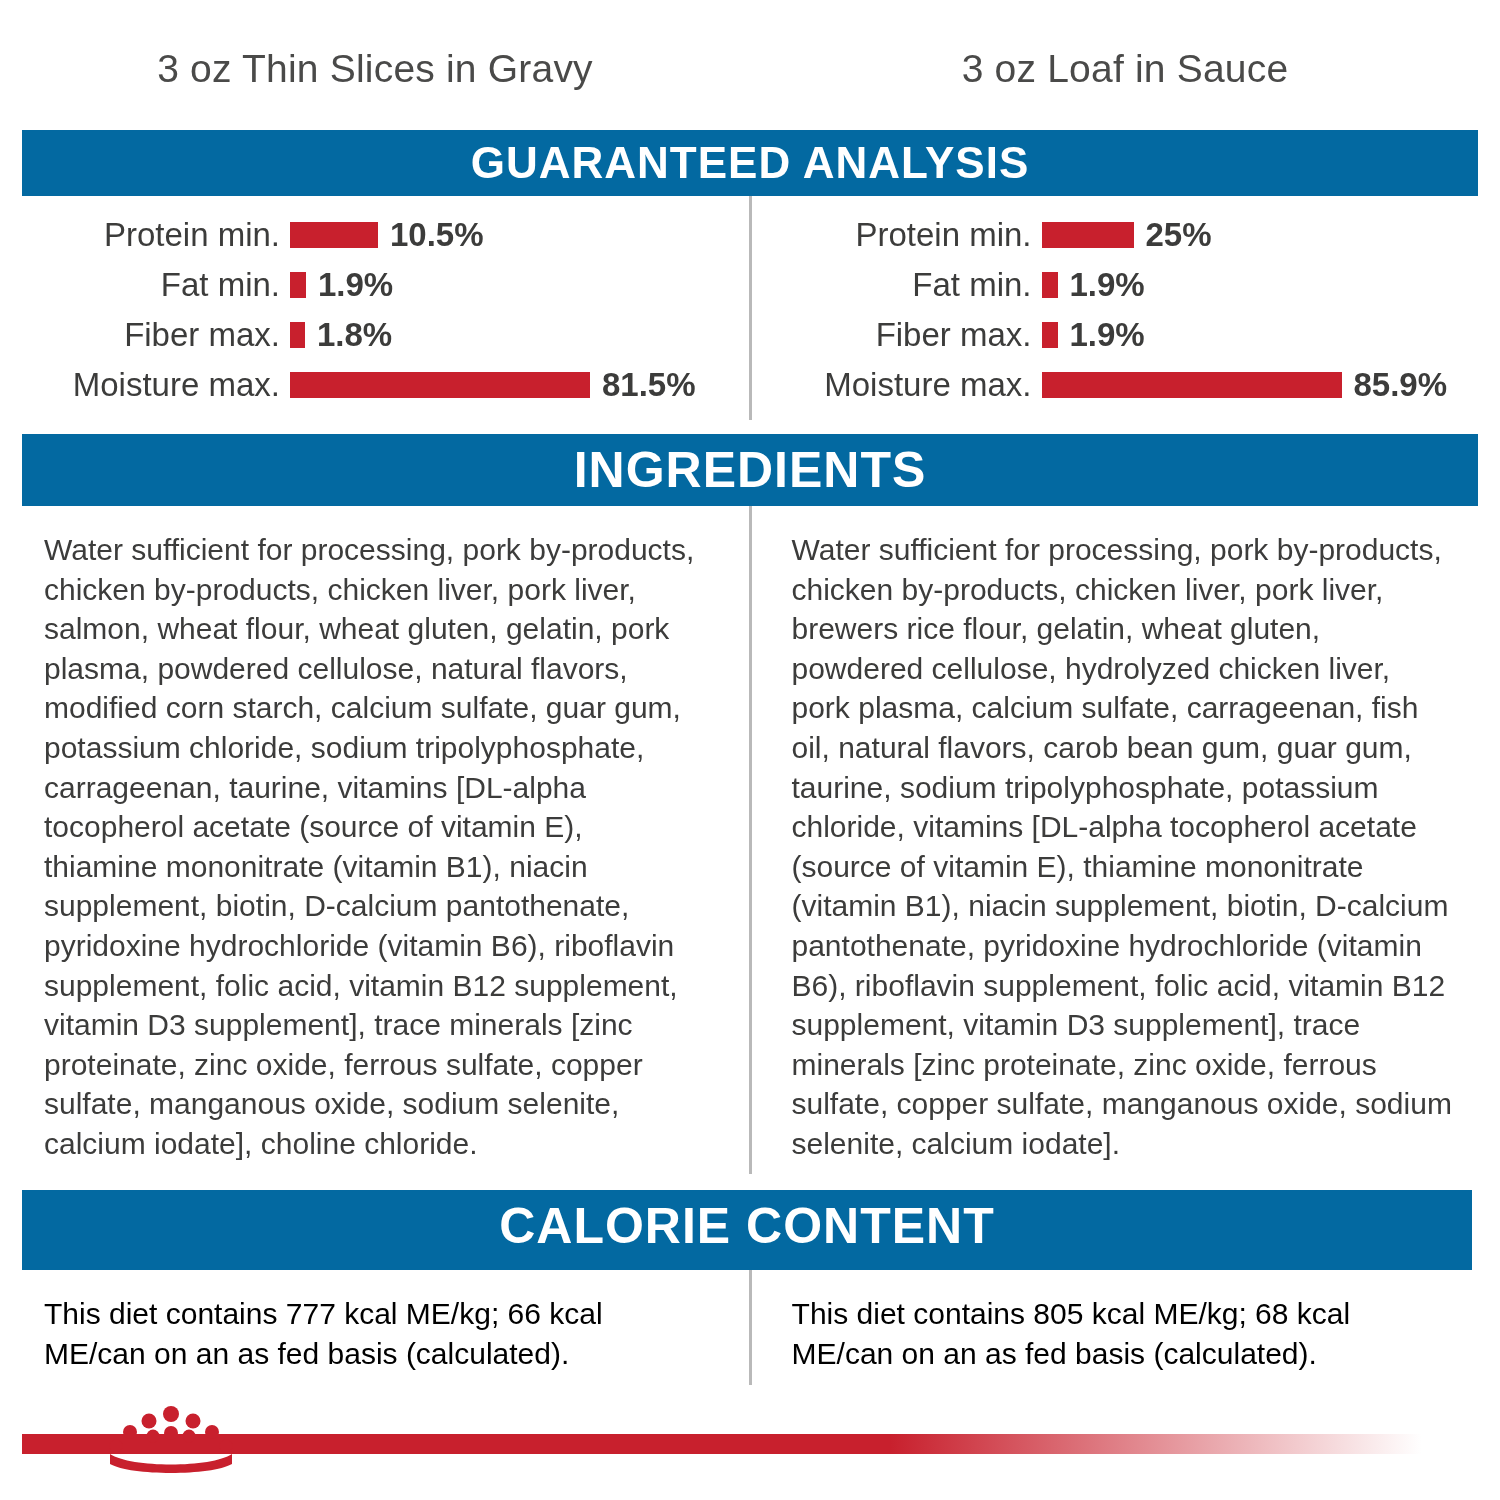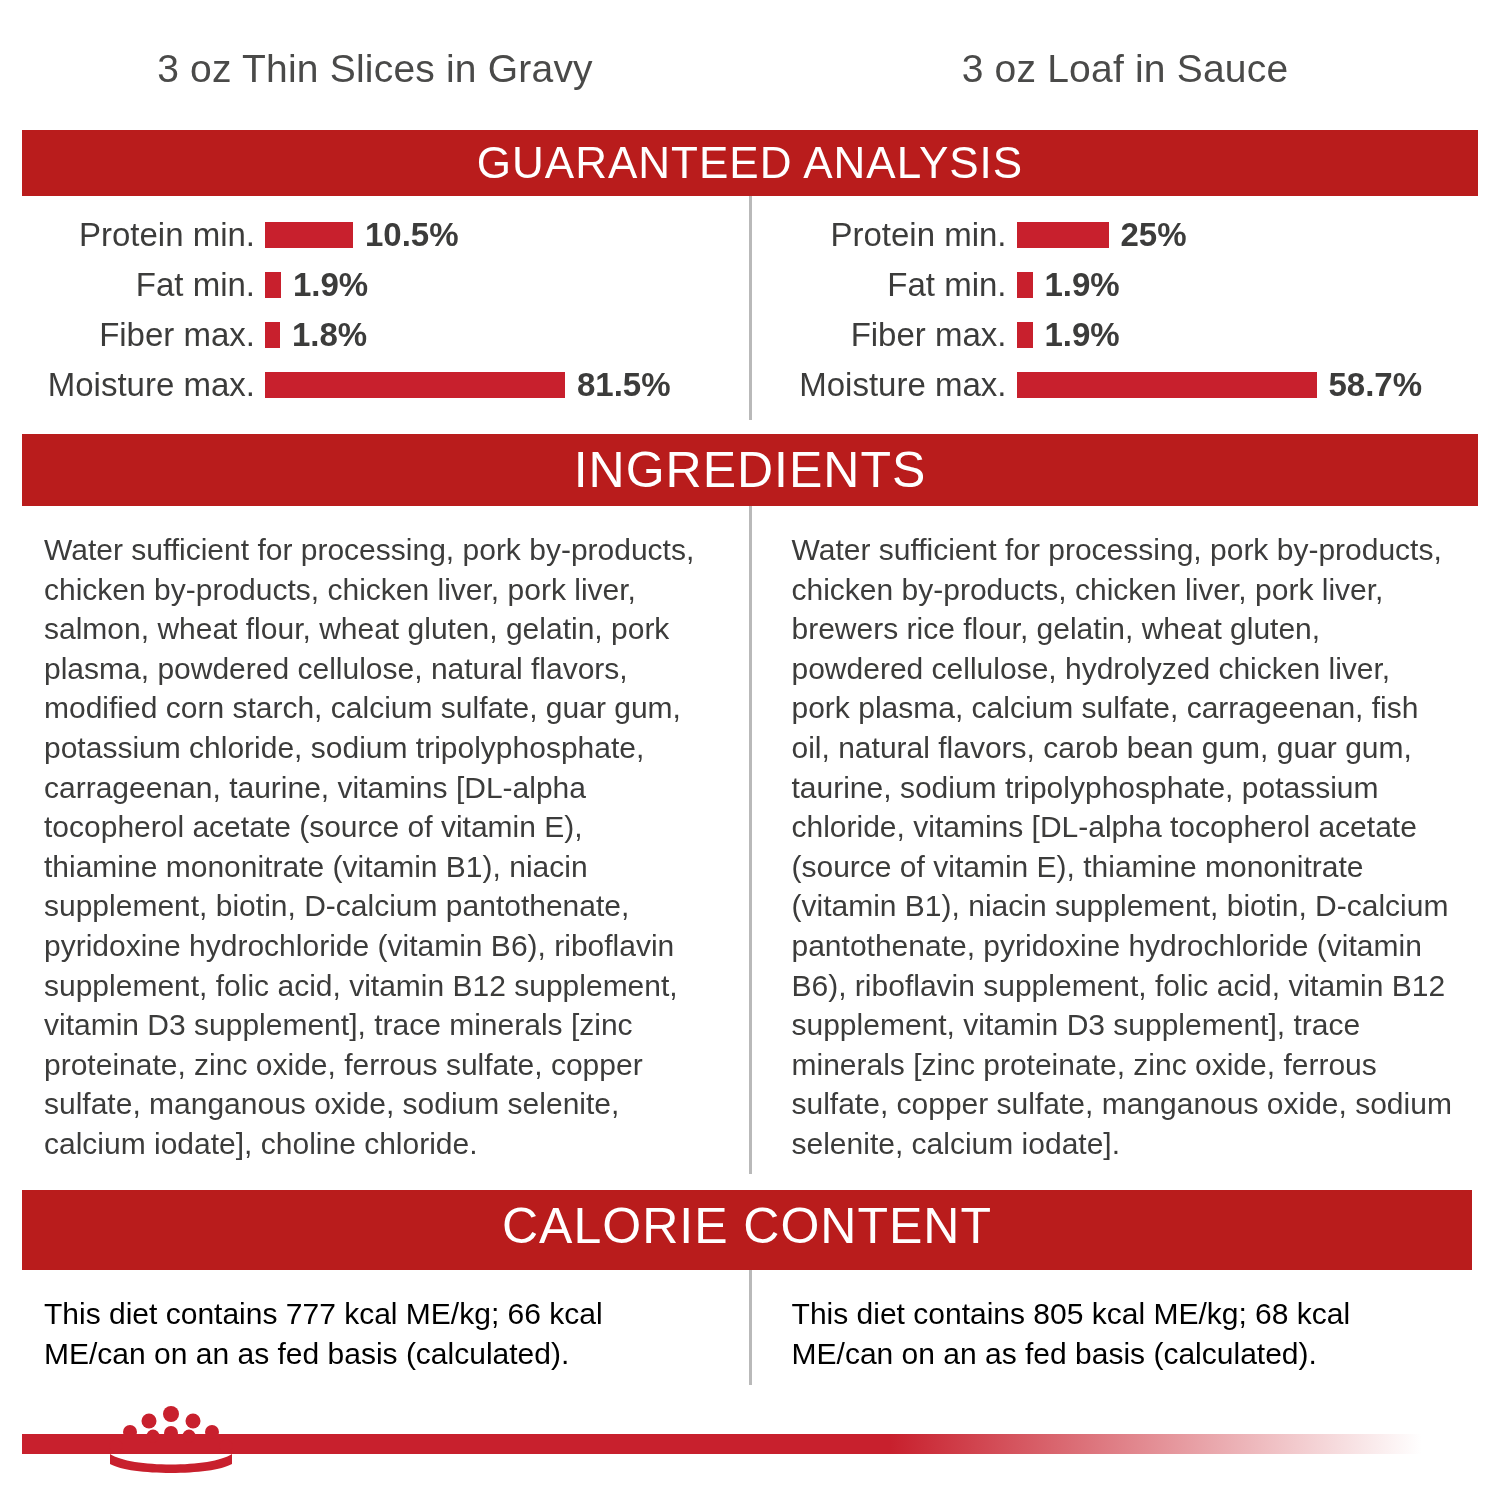--- a/index.html
+++ b/index.html
@@ -33,24 +33,24 @@
     flex: 1 1 50%;
     text-align: center;
     font-size: 39px;
     font-weight: 400;
     color: #4a4a49;
     letter-spacing: 0.2px;
   }
 
   
   .banner {
-    background: #b91c1c;
+    background: #0369a1;
     color: #ffffff;
     text-align: center;
-    font-weight: normal;
+    font-weight: bold;
     letter-spacing: 1px;
     box-sizing: border-box;
   }
   .banner-ga {
     height: 66px;
     line-height: 66px;
     font-size: 44px;
     margin: 0 22px 0 22px;
   }
   .banner-ing {
@@ -85,20 +85,21 @@
   }
 
   
   .ga-block {
     padding: 14px 0 10px 0;
   }
   .ga-row {
     display: flex;
     align-items: center;
     height: 50px;
+    margin-left: 25px;
   }
   .ga-label {
     font-size: 33px;
     color: #3c3c3b;
     text-align: right;
     white-space: nowrap;
   }
   .ga-left .ga-label { width: 255px; padding-right: 10px; }
   .ga-right .ga-label { width: 255px; padding-right: 10px; }
   .ga-bar {
@@ -207,21 +208,21 @@
         <div class="ga-value">1.9%</div>
       </div>
       <div class="ga-row">
         <div class="ga-label">Fiber max.</div>
         <div class="ga-bar" style="width:16px"></div>
         <div class="ga-value">1.9%</div>
       </div>
       <div class="ga-row">
         <div class="ga-label">Moisture max.</div>
         <div class="ga-bar" style="width:300px"></div>
-        <div class="ga-value">58.7%</div>
+        <div class="ga-value">85.9%</div>
       </div>
     </div>
   </div>
 
   <div class="banner banner-ing">INGREDIENTS</div>
 
   <div class="two-col">
     <div class="col ing-block ing-left">Water sufficient for processing, pork by-products, chicken by-products, chicken liver, pork liver, salmon, wheat flour, wheat gluten, gelatin, pork plasma, powdered cellulose, natural flavors, modified corn starch, calcium sulfate, guar gum, potassium chloride, sodium tripolyphosphate, carrageenan, taurine, vitamins [DL-alpha tocopherol acetate (source of vitamin E), thiamine mononitrate (vitamin B1), niacin supplement, biotin, D-calcium pantothenate, pyridoxine hydrochloride (vitamin B6), riboflavin supplement, folic acid, vitamin B12 supplement, vitamin D3 supplement], trace minerals [zinc proteinate, zinc oxide, ferrous sulfate, copper sulfate, manganous oxide, sodium selenite, calcium iodate], choline chloride.</div>
     <div class="divider"></div>
     <div class="col ing-block ing-right">Water sufficient for processing, pork by-products, chicken by-products, chicken liver, pork liver, brewers rice flour, gelatin, wheat gluten, powdered cellulose, hydrolyzed chicken liver, pork plasma, calcium sulfate, carrageenan, fish oil, natural flavors, carob bean gum, guar gum, taurine, sodium tripolyphosphate, potassium chloride, vitamins [DL-alpha tocopherol acetate (source of vitamin E), thiamine mononitrate (vitamin B1), niacin supplement, biotin, D-calcium pantothenate, pyridoxine hydrochloride (vitamin B6), riboflavin supplement, folic acid, vitamin B12 supplement, vitamin D3 supplement], trace minerals [zinc proteinate, zinc oxide, ferrous sulfate, copper sulfate, manganous oxide, sodium selenite, calcium iodate].</div>

